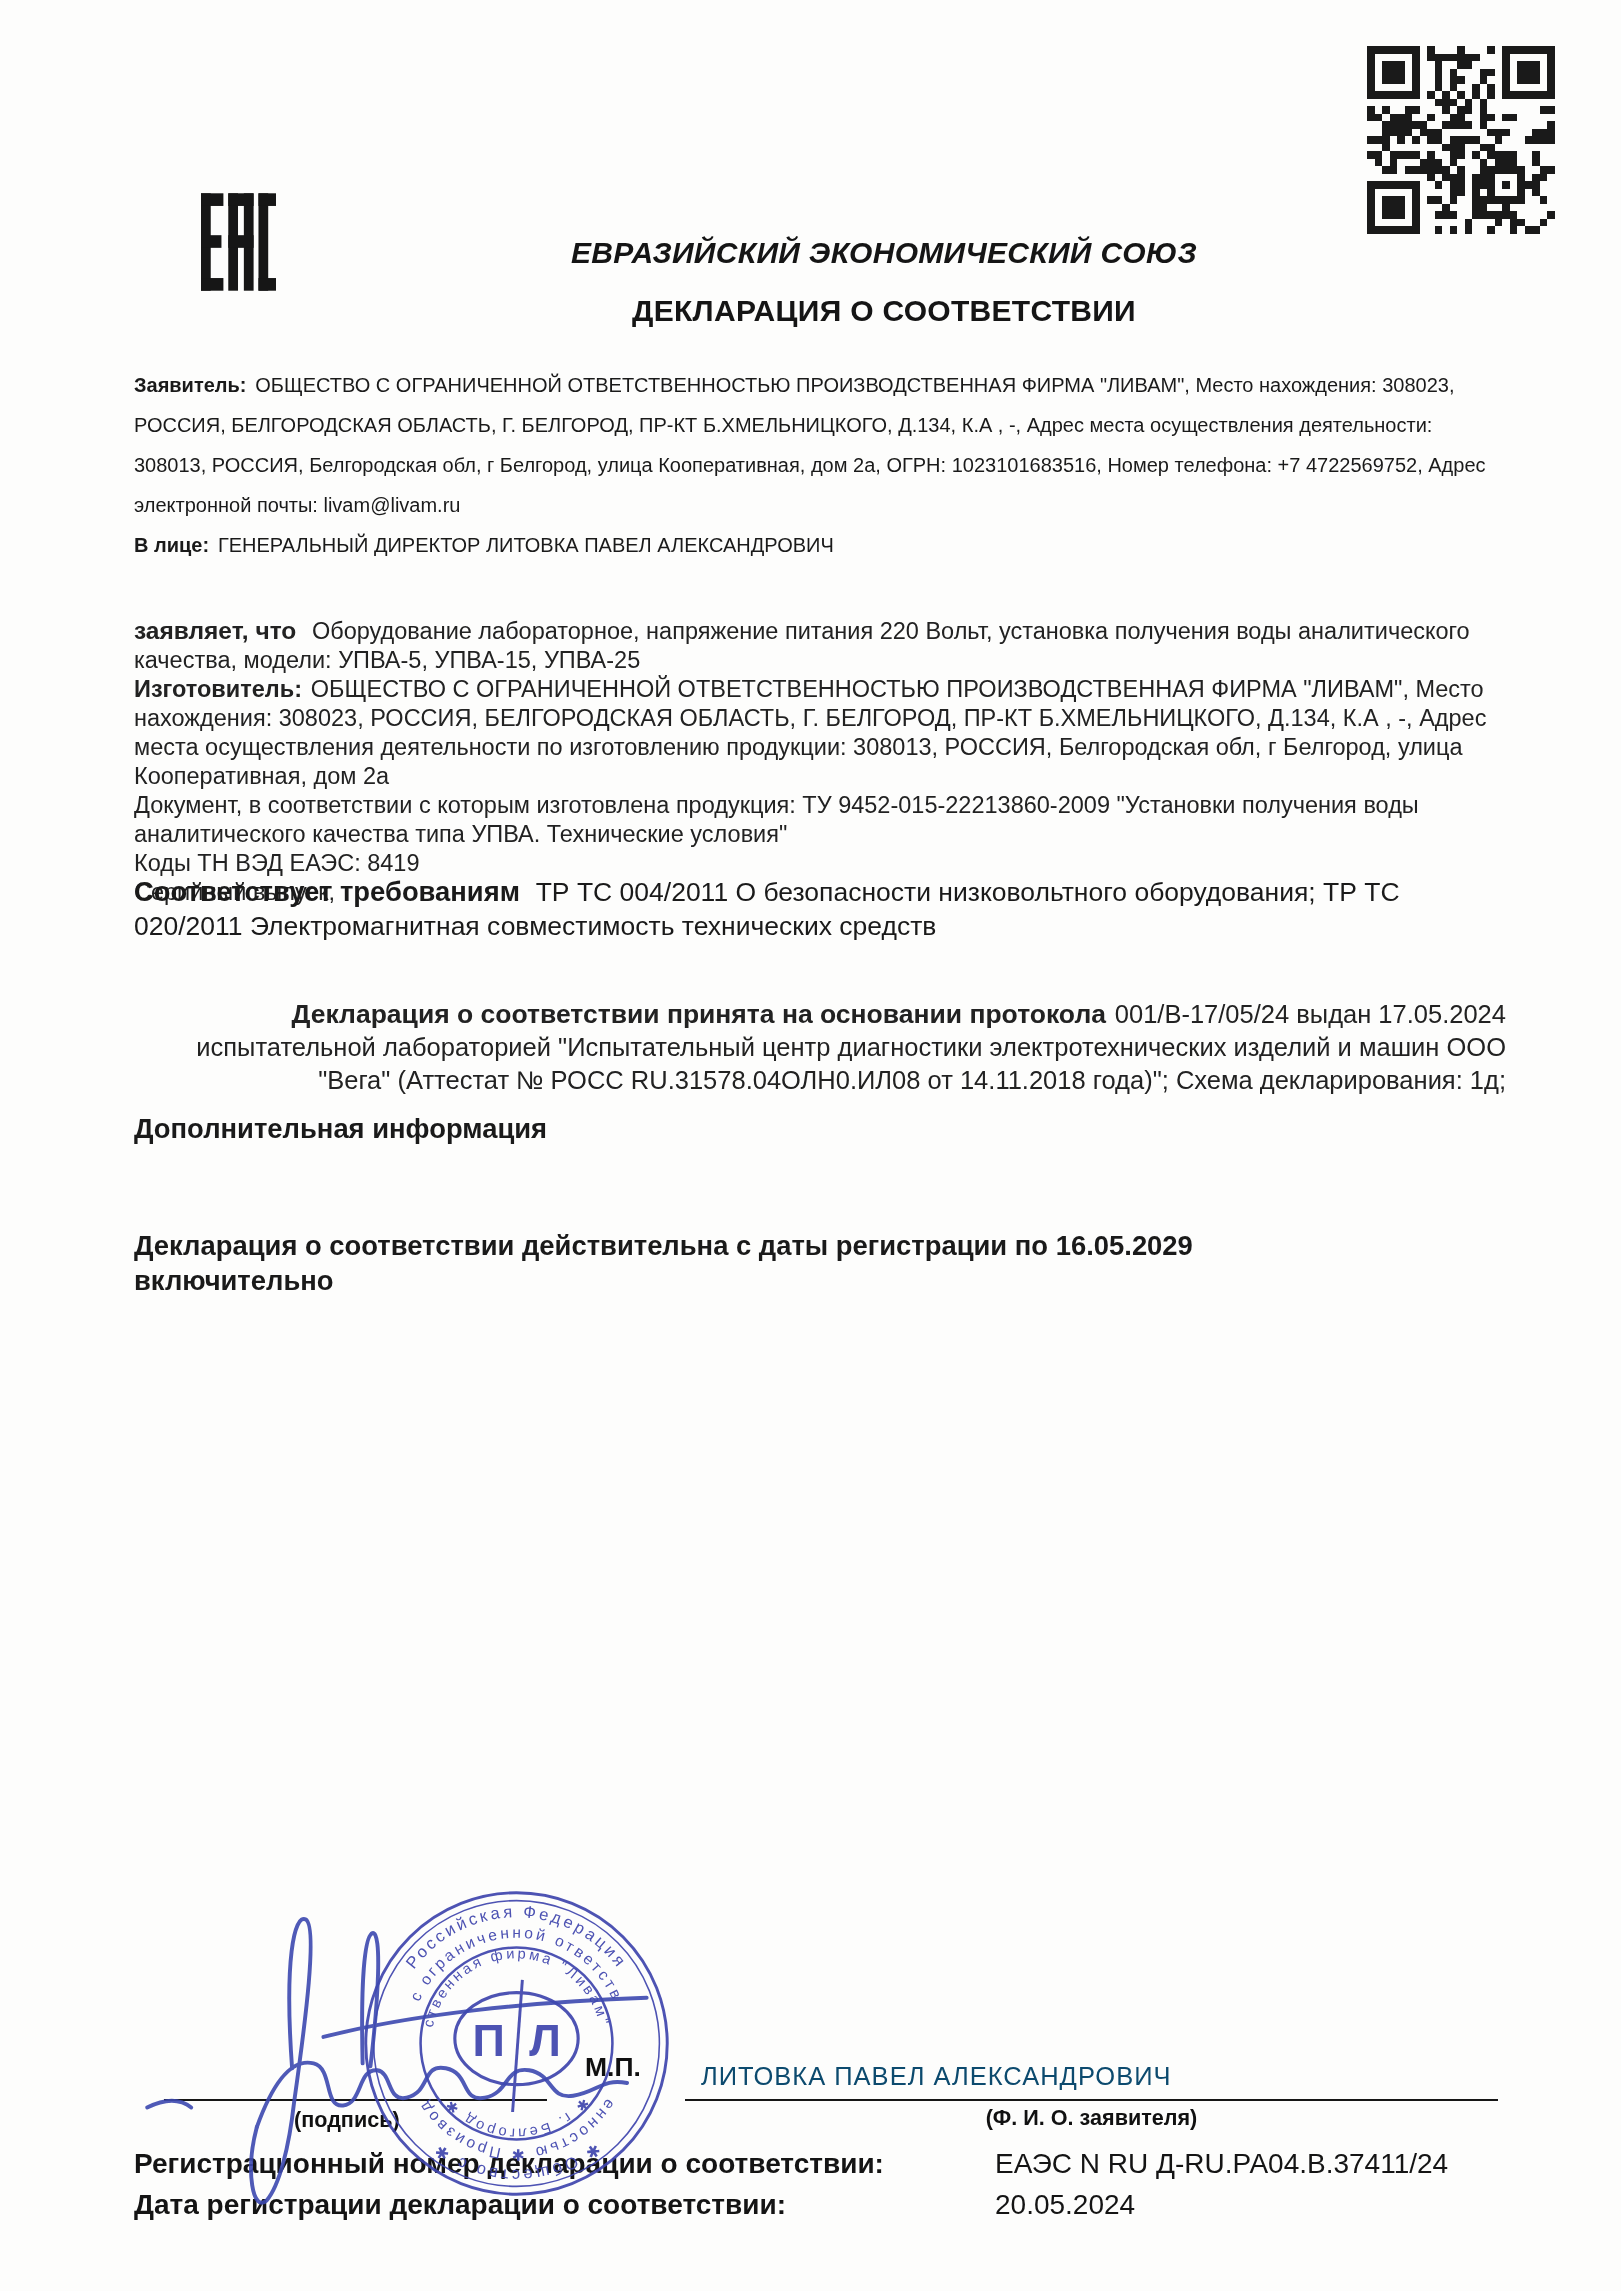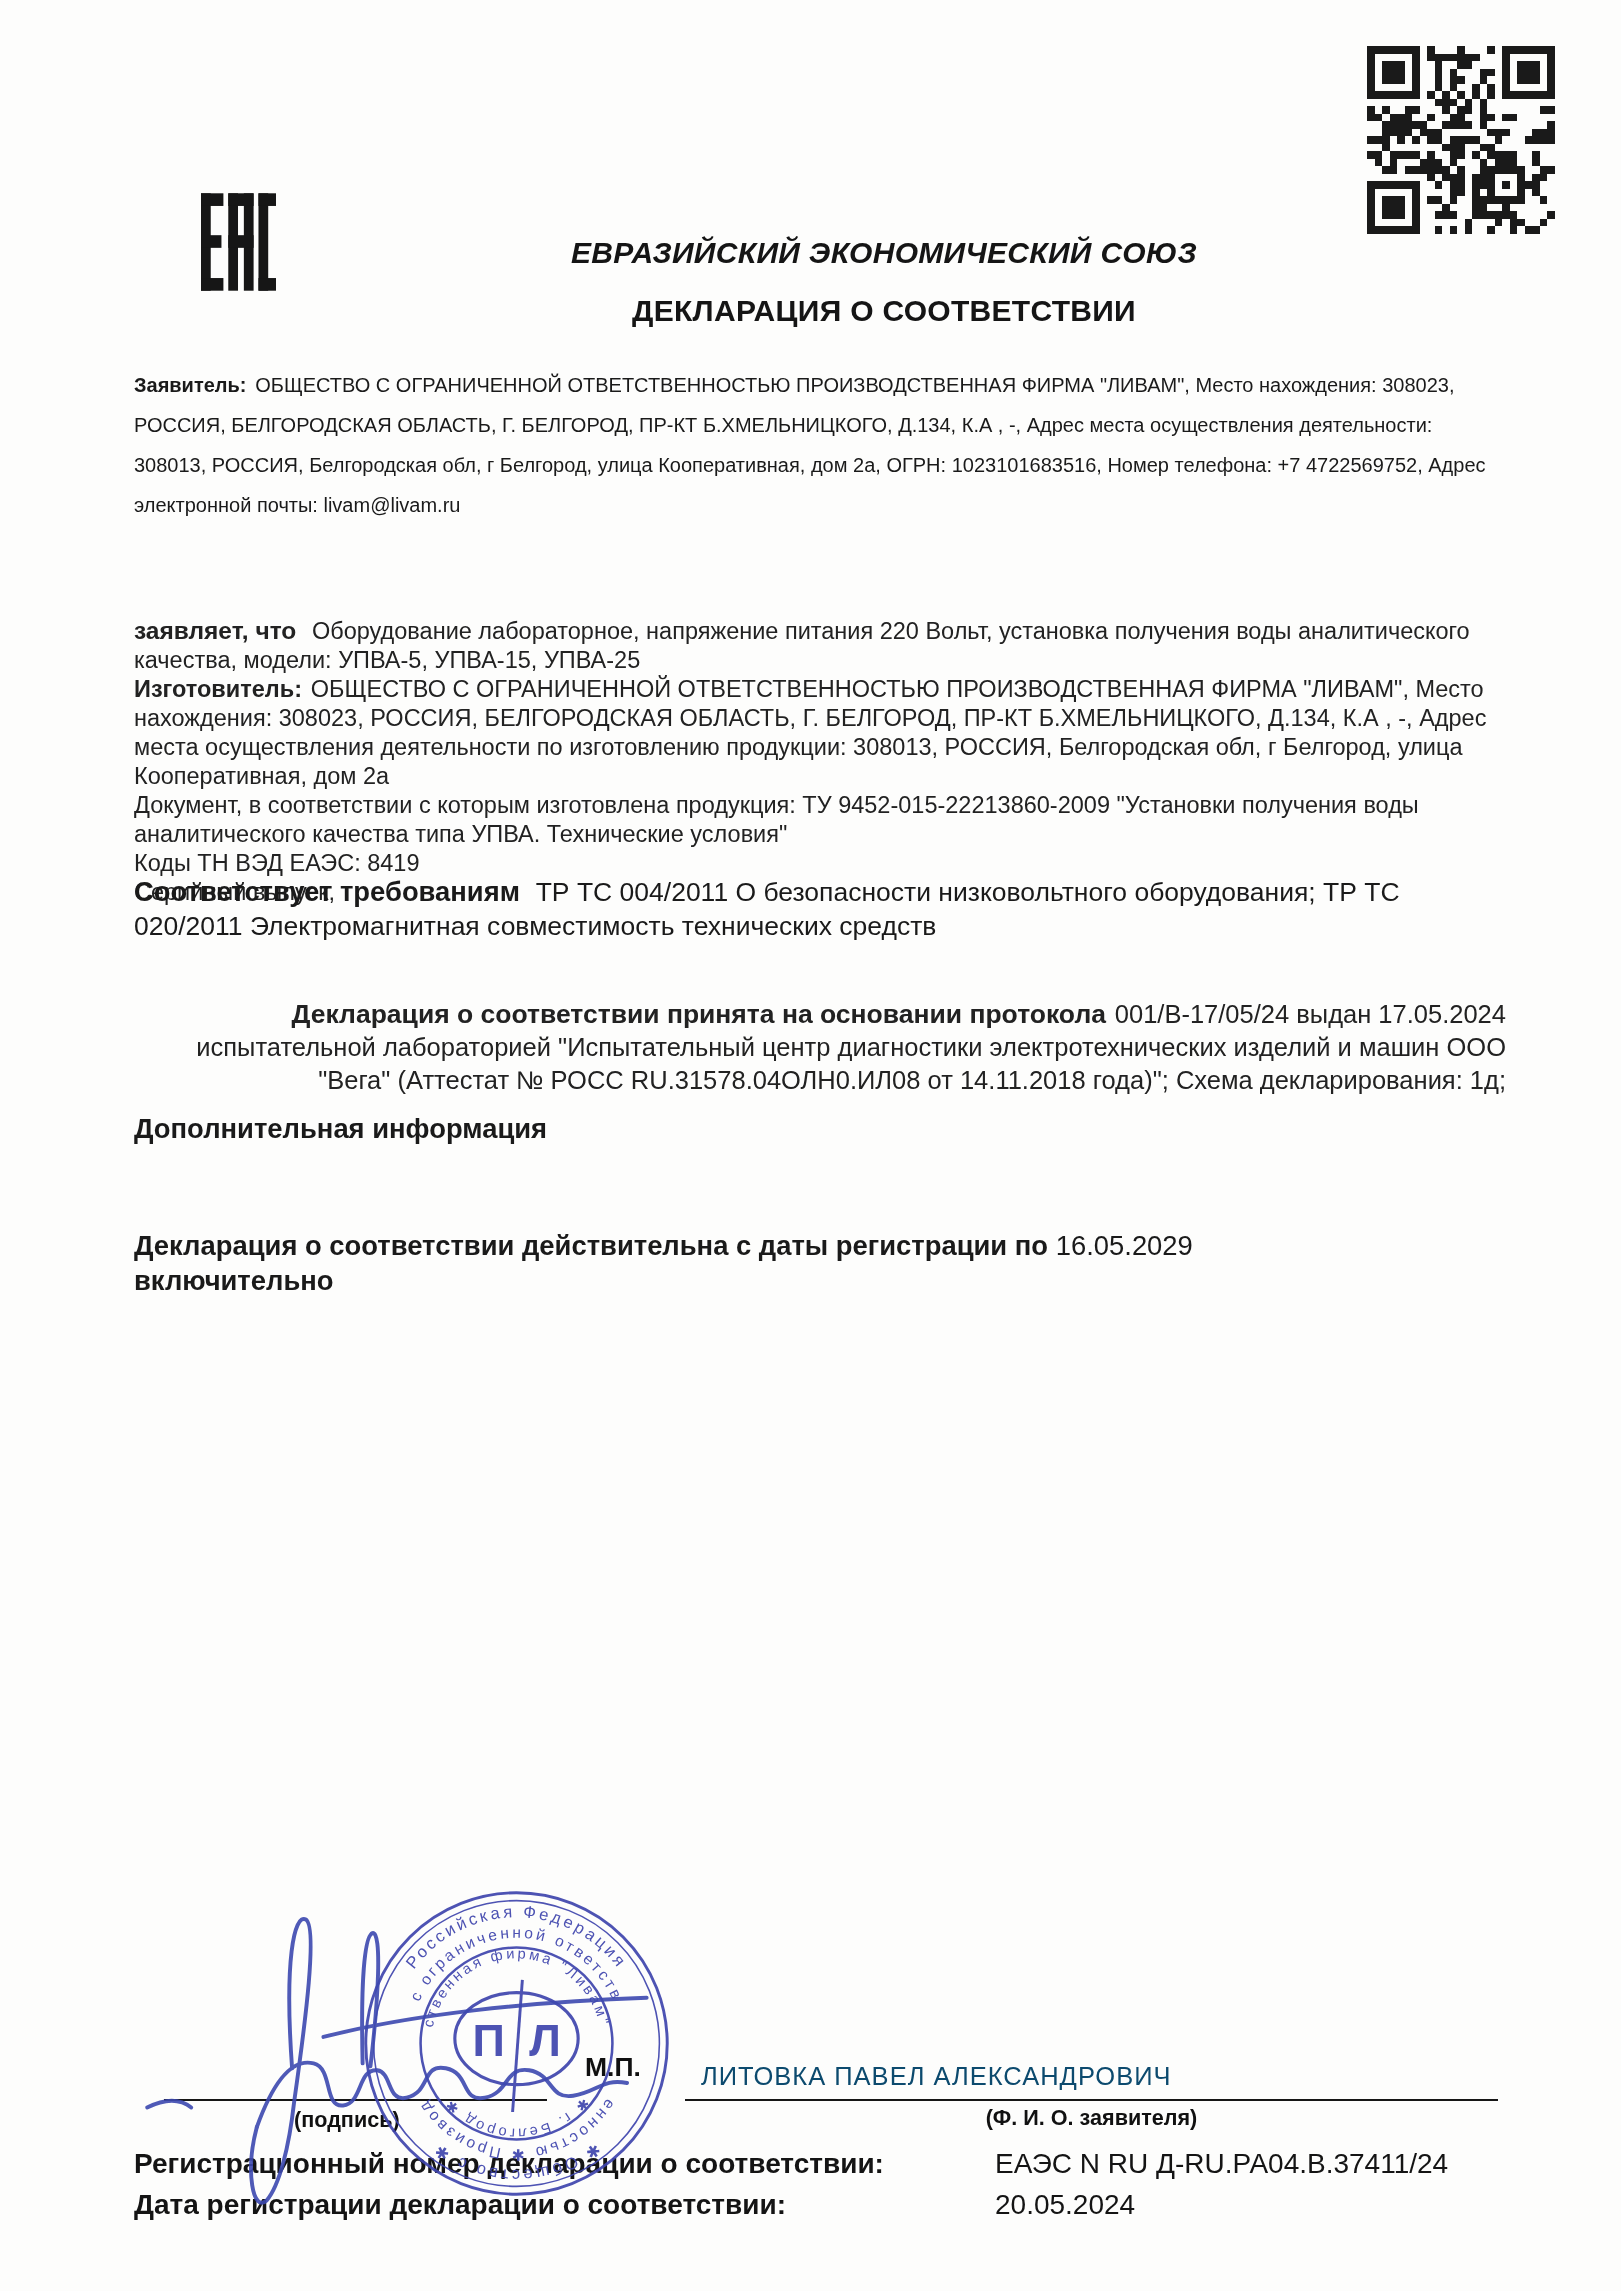--- a/index.html
+++ b/index.html
@@ -20,21 +20,21 @@
   .small p{margin:0;}
   .lbl{font-weight:bold;margin-right:8.8px;}
   .lbl-wide{font-weight:bold;margin-right:15.7px;}
   .sootv{font-size:26.5px;line-height:34px;}
   .sootv .lbl-wide{font-size:27.4px;}
   .basis{font-size:24.5px;line-height:32px;color:#222;}
   .basis .lbl{font-size:26.5px;}
   .basis .val{font-size:25.5px;}
   .dop{font-size:27.4px;font-weight:bold;}
   .valid{font-size:27.4px;line-height:35px;font-weight:bold;}
-  .valid .date{font-weight:normal;}
+  .valid .date{font-weight:bold;}
   .rule{border-top:2.9px solid #161616;height:0;}
   .cap{font-size:21.6px;font-weight:bold;color:#111;}
   .mp{font-size:26.5px;font-weight:bold;color:#101010;}
   .fio-name{font-size:25.5px;letter-spacing:1px;color:#0c4a6e;}
   .reg{font-size:28px;color:#141414;}
   svg{display:block;}
   .stamp{opacity:.92;}
   .stamp text{font-family:"Liberation Sans", sans-serif;}
   .sig{opacity:.9;}
 </style>
@@ -369,20 +369,21 @@
       <rect x="21" y="24" width="1" height="1"></rect>
       <rect x="22" y="24" width="1" height="1"></rect>
     </g>
   </svg>
 
 <div class="abs title center" style="left:394px;top:236px;width:980px;font-style:italic;">ЕВРАЗИЙСКИЙ ЭКОНОМИЧЕСКИЙ СОЮЗ</div>
 <div class="abs title center" style="left:394px;top:294px;width:980px;">ДЕКЛАРАЦИЯ О СООТВЕТСТВИИ</div>
 
 <div class="abs col big" style="top:365px;">
   <p><span class="lbl">Заявитель:</span><span>ОБЩЕСТВО С ОГРАНИЧЕННОЙ ОТВЕТСТВЕННОСТЬЮ ПРОИЗВОДСТВЕННАЯ ФИРМА "ЛИВАМ", Место нахождения: 308023, РОССИЯ,  БЕЛГОРОДСКАЯ ОБЛАСТЬ, Г. БЕЛГОРОД, ПР-КТ Б.ХМЕЛЬНИЦКОГО, Д.134, К.А , -, Адрес места осуществления деятельности: 308013, РОССИЯ, Белгородская обл, г Белгород, улица Кооперативная, дом 2а, ОГРН: 1023101683516, Номер телефона: +7 4722569752, Адрес электронной почты: livam@livam.ru</span></p>
+  <p><span class="lbl">В лице:</span><span>ГЕНЕРАЛЬНЫЙ ДИРЕКТОР ЛИТОВКА ПАВЕЛ АЛЕКСАНДРОВИЧ</span></p>
 </div>
 
 <div class="abs small" style="left:134px;top:616px;width:1372px;">
   <p><span class="lbl-wide" style="font-size:24.5px;">заявляет, что</span><span>Оборудование лабораторное, напряжение питания 220 Вольт, установка получения воды аналитического качества, модели: УПВА-5, УПВА-15, УПВА-25</span></p>
   <p><span class="lbl">Изготовитель:</span><span>ОБЩЕСТВО С ОГРАНИЧЕННОЙ ОТВЕТСТВЕННОСТЬЮ ПРОИЗВОДСТВЕННАЯ ФИРМА "ЛИВАМ", Место нахождения: 308023, РОССИЯ,  БЕЛГОРОДСКАЯ ОБЛАСТЬ, Г. БЕЛГОРОД, ПР-КТ Б.ХМЕЛЬНИЦКОГО, Д.134, К.А , -, Адрес места осуществления деятельности по изготовлению продукции: 308013, РОССИЯ, Белгородская обл, г Белгород, улица Кооперативная, дом 2а</span></p>
   <p>Документ, в соответствии с которым изготовлена продукция: ТУ 9452-015-22213860-2009 "Установки получения воды аналитического качества типа УПВА. Технические условия"</p>
   <p>Коды ТН ВЭД ЕАЭС: 8419</p>
   <p>Серийный выпуск,</p>
 </div>
 

